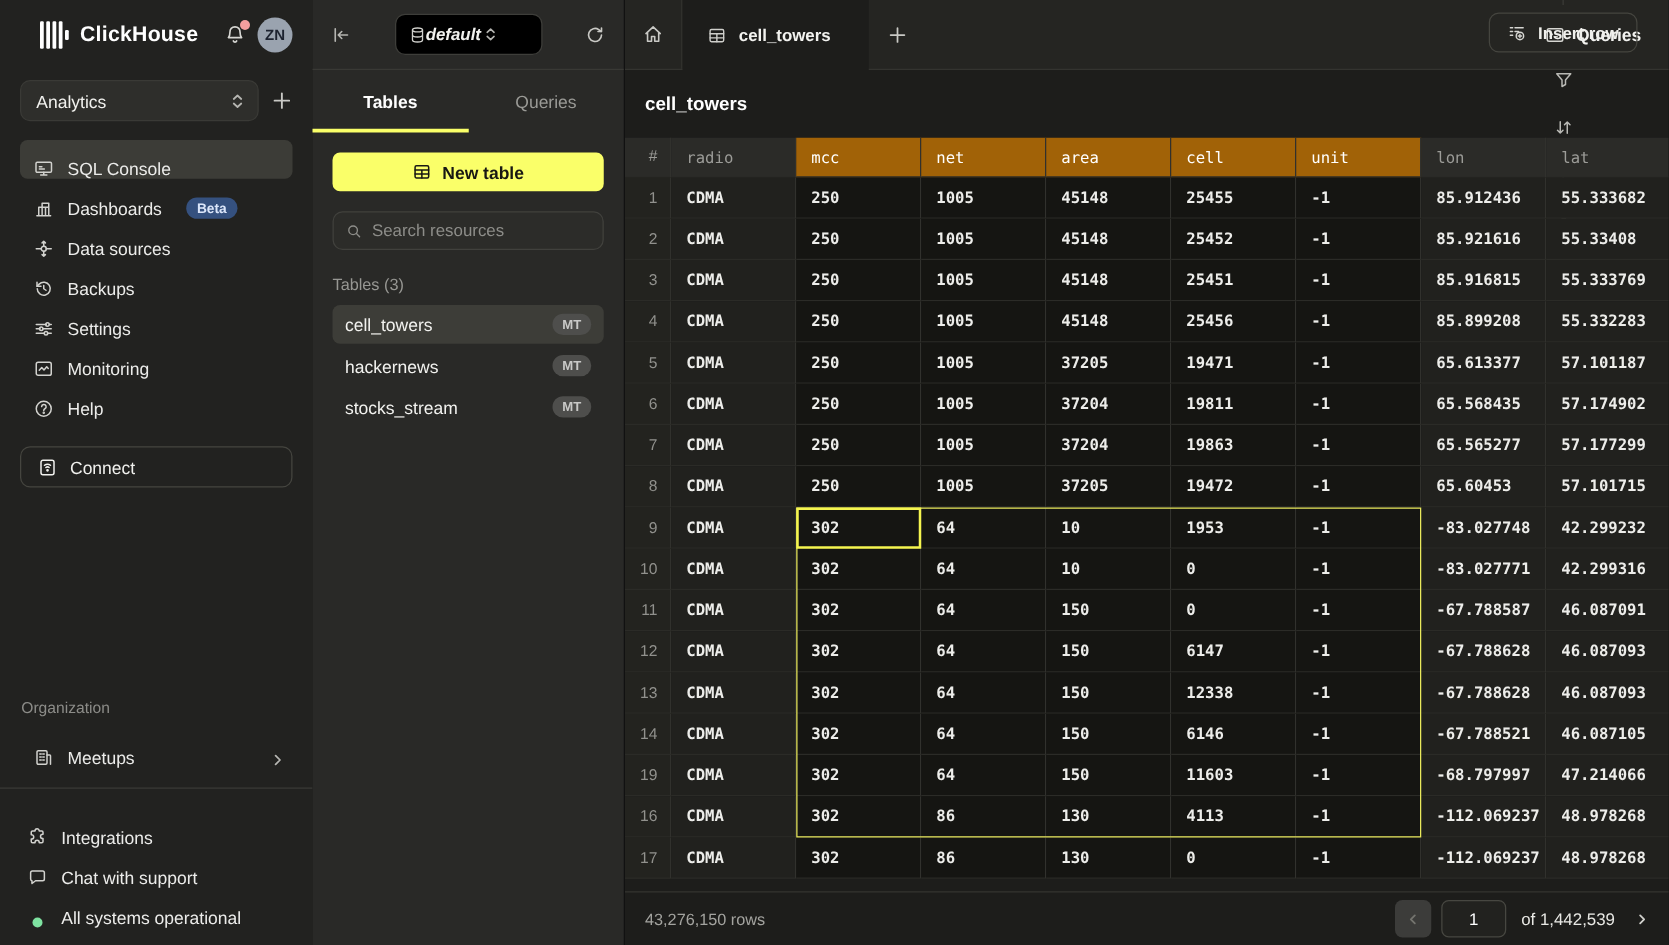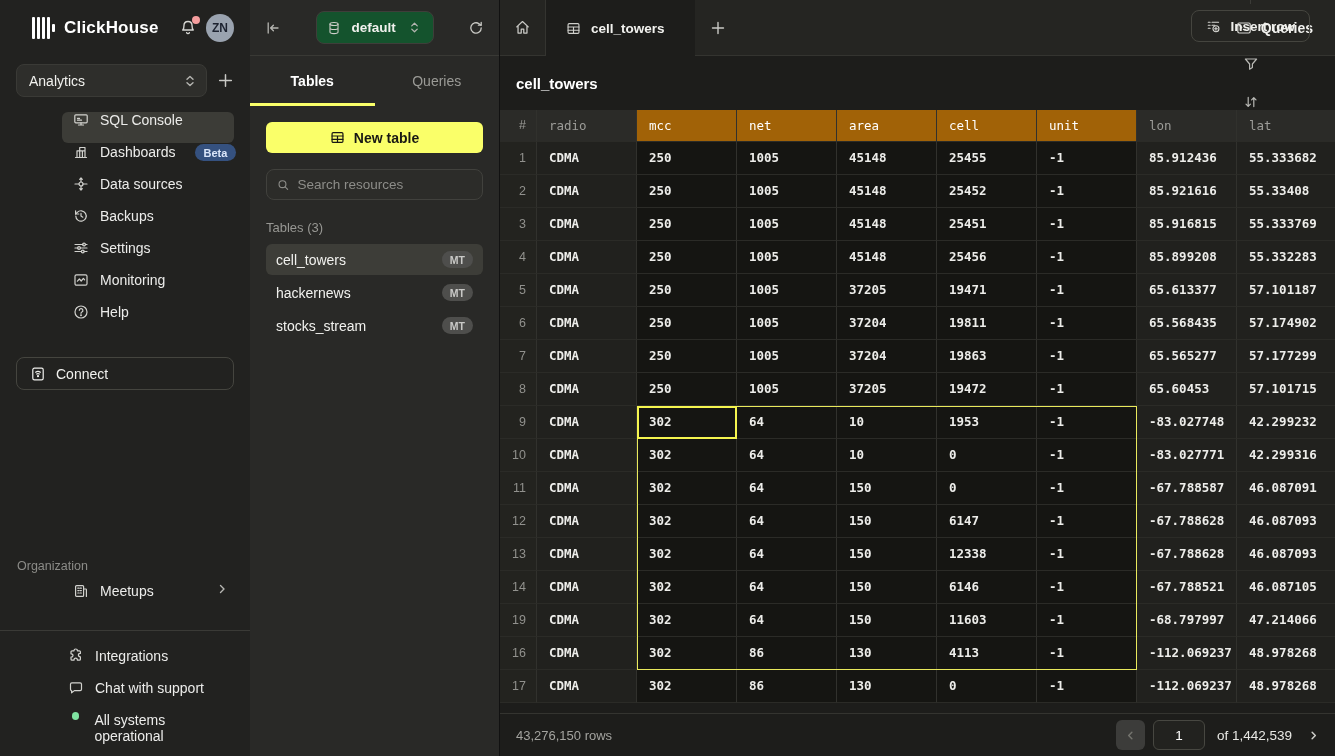--- a/index.html
+++ b/index.html
@@ -25,22 +25,22 @@
     font-size:12px; font-weight:700; display:flex; align-items:center; justify-content:center; cursor:pointer; }
 
   .service-row { display:flex; align-items:center; gap:10px; margin-top:8px; }
   .service-select { flex:1; height:33px; background:#2e2e2b; border:1px solid #3a3a36;
     border-radius:8px; display:flex; align-items:center; justify-content:space-between;
     padding:0 10px 0 12px; color:#f1f1ee; font-size:14px; cursor:pointer; }
   .icon-btn { background:none; border:none; color:#c9c9c5; cursor:pointer;
     display:flex; align-items:center; justify-content:center; }
 
   .nav { margin-top:15px; display:flex; flex-direction:column; gap:1px; }
-  .nav-item { height:31px; display:flex; align-items:flex-start; gap:11px; padding:0 11px;
-    border-radius:6px; font-size:14px; color:#ececea; cursor:pointer;margin-left:46px; }
+  .nav-item { height:31px; display:flex; align-items:flex-end; gap:11px; padding:0 11px;
+    border-radius:6px; font-size:14px; color:#ececea; cursor:pointer; }
   .nav-item.active { background:#3c3c37; }
   .nav-item .nicon { color:#d2d2ce; display:flex; }
   .badge-beta { margin-left:8px; background:#35517f; color:#dbe6fa; font-size:11px;
     font-weight:600; padding:2.5px 9px; border-radius:10px; }
 
   .connect-btn { margin-top:22px; height:33px; border:1px solid #45453f; background:none;
     border-radius:8px; color:#f1f1ee; font-size:14px; display:flex; align-items:center;
     gap:10px; padding:12px 13px; cursor:pointer; }
   .sb-spacer { flex:1; }
   .org-label { color:#8c8c88; font-size:12.5px; margin:0 0 10px 1px; }
@@ -49,23 +49,23 @@
   .sb-divider { border:none; border-top:1px solid #3a3a36; margin:16px -16px 0 -16px; }
   .sb-footer { padding:17px 0 14px 0; display:flex; flex-direction:column; gap:2px; }
   .sb-footer .nav-item { padding:0 6px; height:30px; }
   .status-dot { width:8px; height:8px; border-radius:50%; background:#7fe3a1; margin:0 4px; }
 
   
   .panel { width:250px; flex:0 0 250px; background:#292927; color:#ececea;
     display:flex; flex-direction:column; border-right:1px solid #111; }
   .panel-topbar { height:56px; border-bottom:1px solid #39393 5; border-bottom:1px solid #393935;
     display:flex; align-items:center; justify-content:space-between; padding:0 15px; }
-  .db-select { height:33px; min-width:118px; background:#14532d; border:1px solid #3e3e3a;
-    border-radius:8px; display:flex; align-items:center; gap:11px; padding:0 9px 0 10px;
-    color:#f1f1ee; font-size:13.5px; font-weight:600; cursor:pointer; }
+  .db-select { height:33px; min-width:118px; background:#000000; border:1px solid #3e3e3a;
+    border-radius:8px; display:flex; align-items:center; gap:0; padding:0 9px 0 10px;
+    color:#f1f1ee; font-size:13.5px; font-weight:600; cursor:pointer;font-style:italic; }
   .db-select .updown { margin-left:2px; }
   .panel-tabs { height:50px; display:flex;text-align:center; }
   .ptab { flex:1; display:flex; align-items:center; justify-content:center; font-size:14px;
     color:#9a9a96; cursor:pointer; position:relative; }
   .ptab.active { color:#fff; font-weight:600; }
   .ptab.active::after { content:""; position:absolute; left:0; right:0; bottom:0;
     height:3px; background:#faff69; }
   .panel-body { padding:8px 16px 0 16px; display:flex; flex-direction:column; }
   .new-table-btn { height:31px; border:none; border-radius:6px; background:#faff69;
     color:#181813; font-size:14px; font-weight:600; display:flex; align-items:center;

